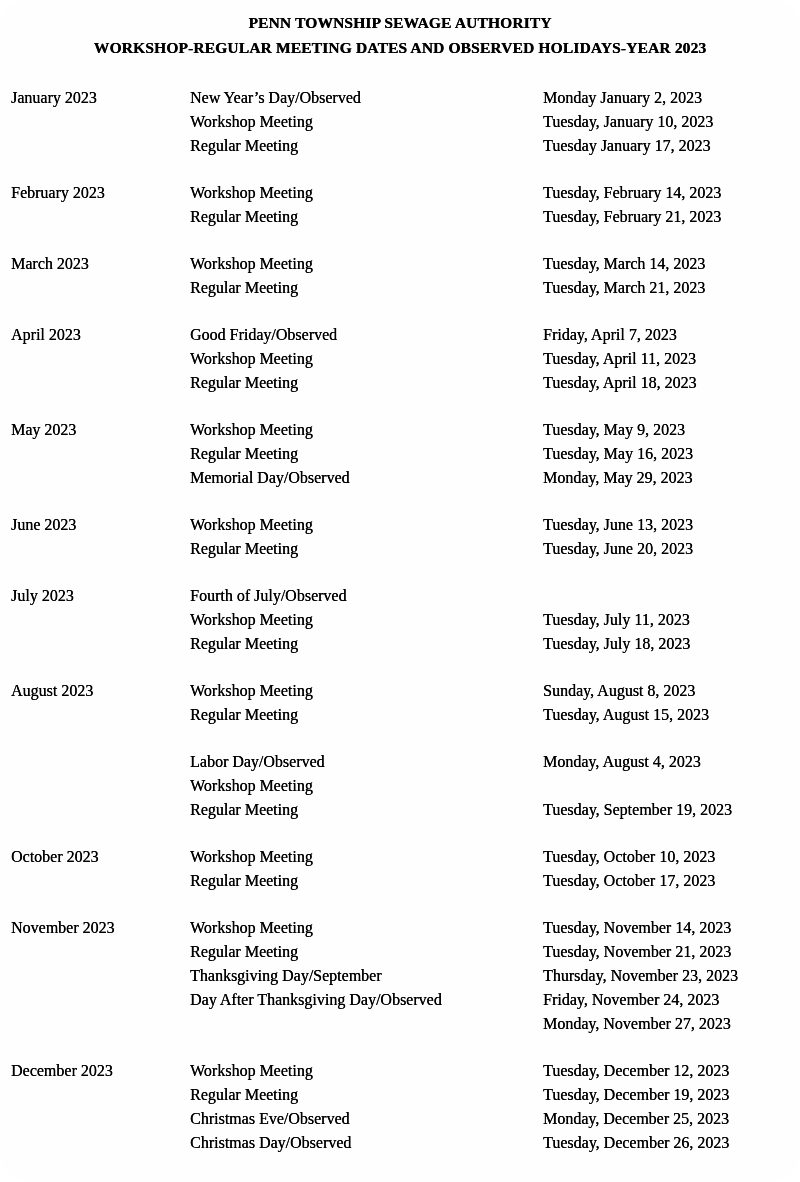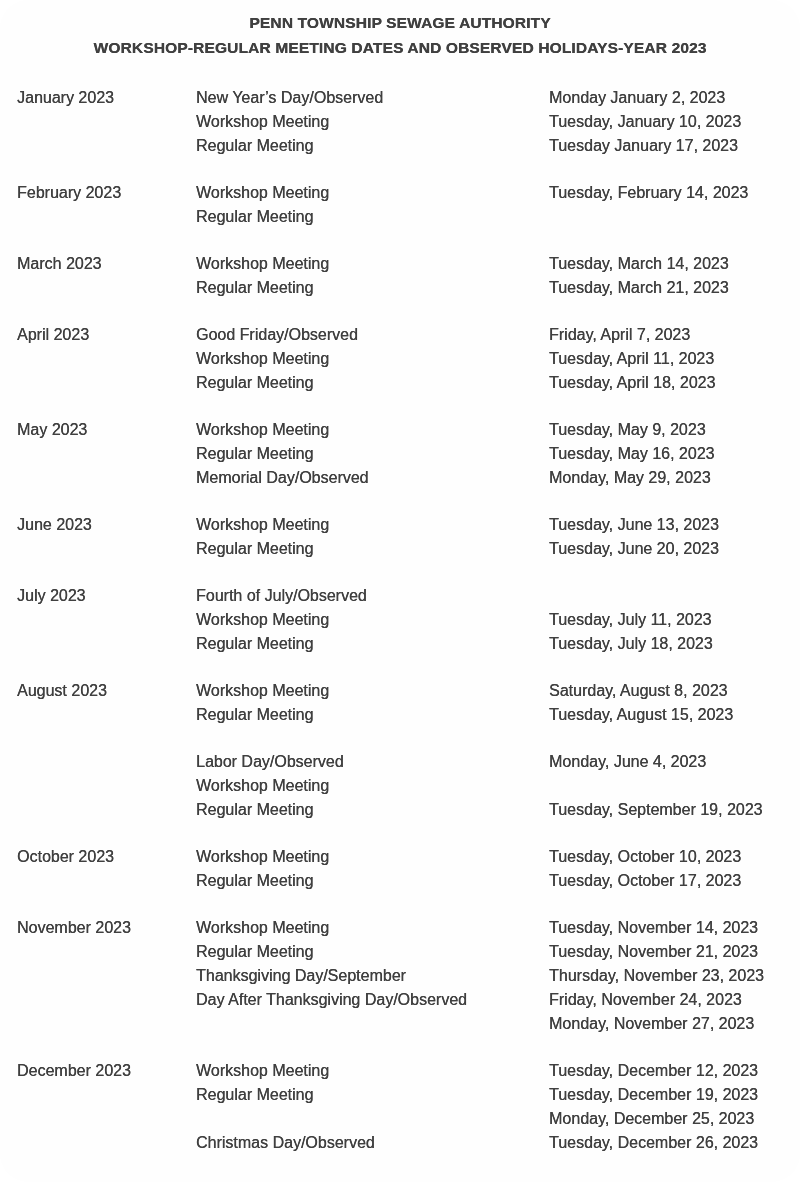--- a/index.html
+++ b/index.html
@@ -6,37 +6,37 @@
     margin: 0;
     padding: 0;
     background: #ffffff;
   }
   .page {
     position: relative;
     width: 800px;
     height: 1182px;
     box-sizing: border-box;
     background: #fefefe;
-    font-family: Liberation Sans, sans-serif;
-    color: #404040;
+    font-family: Liberation Serif, serif;
+    color: #000000;
     padding-top: 10px;
     overflow: hidden;
     border-radius: 28px;
   }
   .doc-header {
     text-align: center;
     font-weight: 700;
     font-size: 15.5px;
     line-height: 25px;
     letter-spacing: 0.15px;
     text-shadow: 0.3px 0 0 currentColor;
   }
   .schedule {
     margin-top: 26px;
-    padding-left: 17px;
+    padding-left: 11px;
     padding-right: 8px;
     display: flex;
     flex-direction: column;
     gap: 23px;
   }
   .month-group {
     display: grid;
     grid-template-columns: 179px 353px 1fr;
     font-size: 16px;
     line-height: 24px;
@@ -72,20 +72,21 @@
         <div class="event-name">Workshop Meeting</div>
         <div class="event-date">Tuesday, January 10, 2023</div>
         <div class="event-name">Regular Meeting</div>
         <div class="event-date">Tuesday January 17, 2023</div>
       </div>
       <div class="month-group">
         <div class="month-label">February 2023</div>
         <div class="event-name">Workshop Meeting</div>
         <div class="event-date">Tuesday, February 14, 2023</div>
         <div class="event-name">Regular Meeting</div>
+        <div class="event-date">Tuesday, February 21, 2023</div>
       </div>
       <div class="month-group">
         <div class="month-label">March 2023</div>
         <div class="event-name">Workshop Meeting</div>
         <div class="event-date">Tuesday, March 14, 2023</div>
         <div class="event-name">Regular Meeting</div>
         <div class="event-date">Tuesday, March 21, 2023</div>
       </div>
       <div class="month-group">
         <div class="month-label">April 2023</div>
@@ -116,27 +117,27 @@
         <div class="month-label">July 2023</div>
         <div class="event-name">Fourth of July/Observed</div>
         <div class="event-name">Workshop Meeting</div>
         <div class="event-date">Tuesday, July 11, 2023</div>
         <div class="event-name">Regular Meeting</div>
         <div class="event-date">Tuesday, July 18, 2023</div>
       </div>
       <div class="month-group">
         <div class="month-label">August 2023</div>
         <div class="event-name">Workshop Meeting</div>
-        <div class="event-date">Saturday, August 8, 2023</div>
+        <div class="event-date">Sunday, August 8, 2023</div>
         <div class="event-name">Regular Meeting</div>
         <div class="event-date">Tuesday, August 15, 2023</div>
       </div>
       <div class="month-group">
         <div class="event-name">Labor Day/Observed</div>
-        <div class="event-date">Monday, June 4, 2023</div>
+        <div class="event-date">Monday, August 4, 2023</div>
         <div class="event-name">Workshop Meeting</div>
         <div class="event-name">Regular Meeting</div>
         <div class="event-date">Tuesday, September 19, 2023</div>
       </div>
       <div class="month-group">
         <div class="month-label">October 2023</div>
         <div class="event-name">Workshop Meeting</div>
         <div class="event-date">Tuesday, October 10, 2023</div>
         <div class="event-name">Regular Meeting</div>
         <div class="event-date">Tuesday, October 17, 2023</div>
@@ -152,18 +153,19 @@
         <div class="event-name">Day After Thanksgiving Day/Observed</div>
         <div class="event-date">Friday, November 24, 2023</div>
         <div class="event-date">Monday, November 27, 2023</div>
       </div>
       <div class="month-group">
         <div class="month-label">December 2023</div>
         <div class="event-name">Workshop Meeting</div>
         <div class="event-date">Tuesday, December 12, 2023</div>
         <div class="event-name">Regular Meeting</div>
         <div class="event-date">Tuesday, December 19, 2023</div>
+        <div class="event-name">Christmas Eve/Observed</div>
         <div class="event-date">Monday, December 25, 2023</div>
         <div class="event-name">Christmas Day/Observed</div>
         <div class="event-date">Tuesday, December 26, 2023</div>
       </div>
     </section>
 </div>
 
 </body></html>

